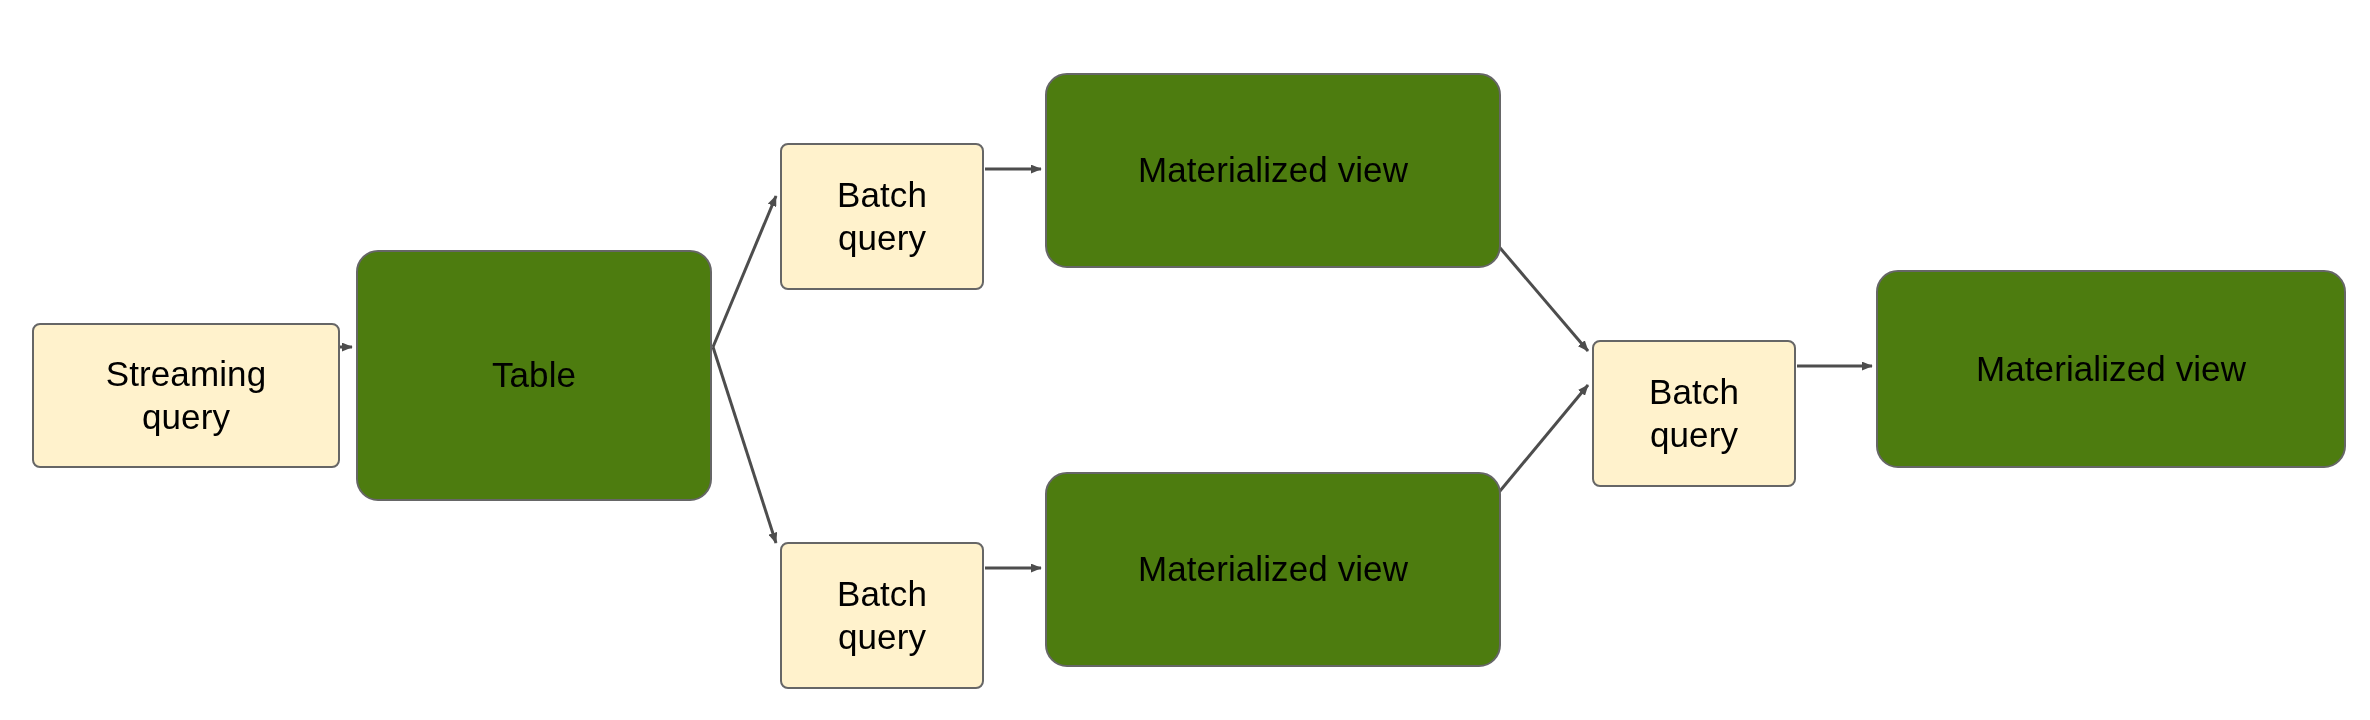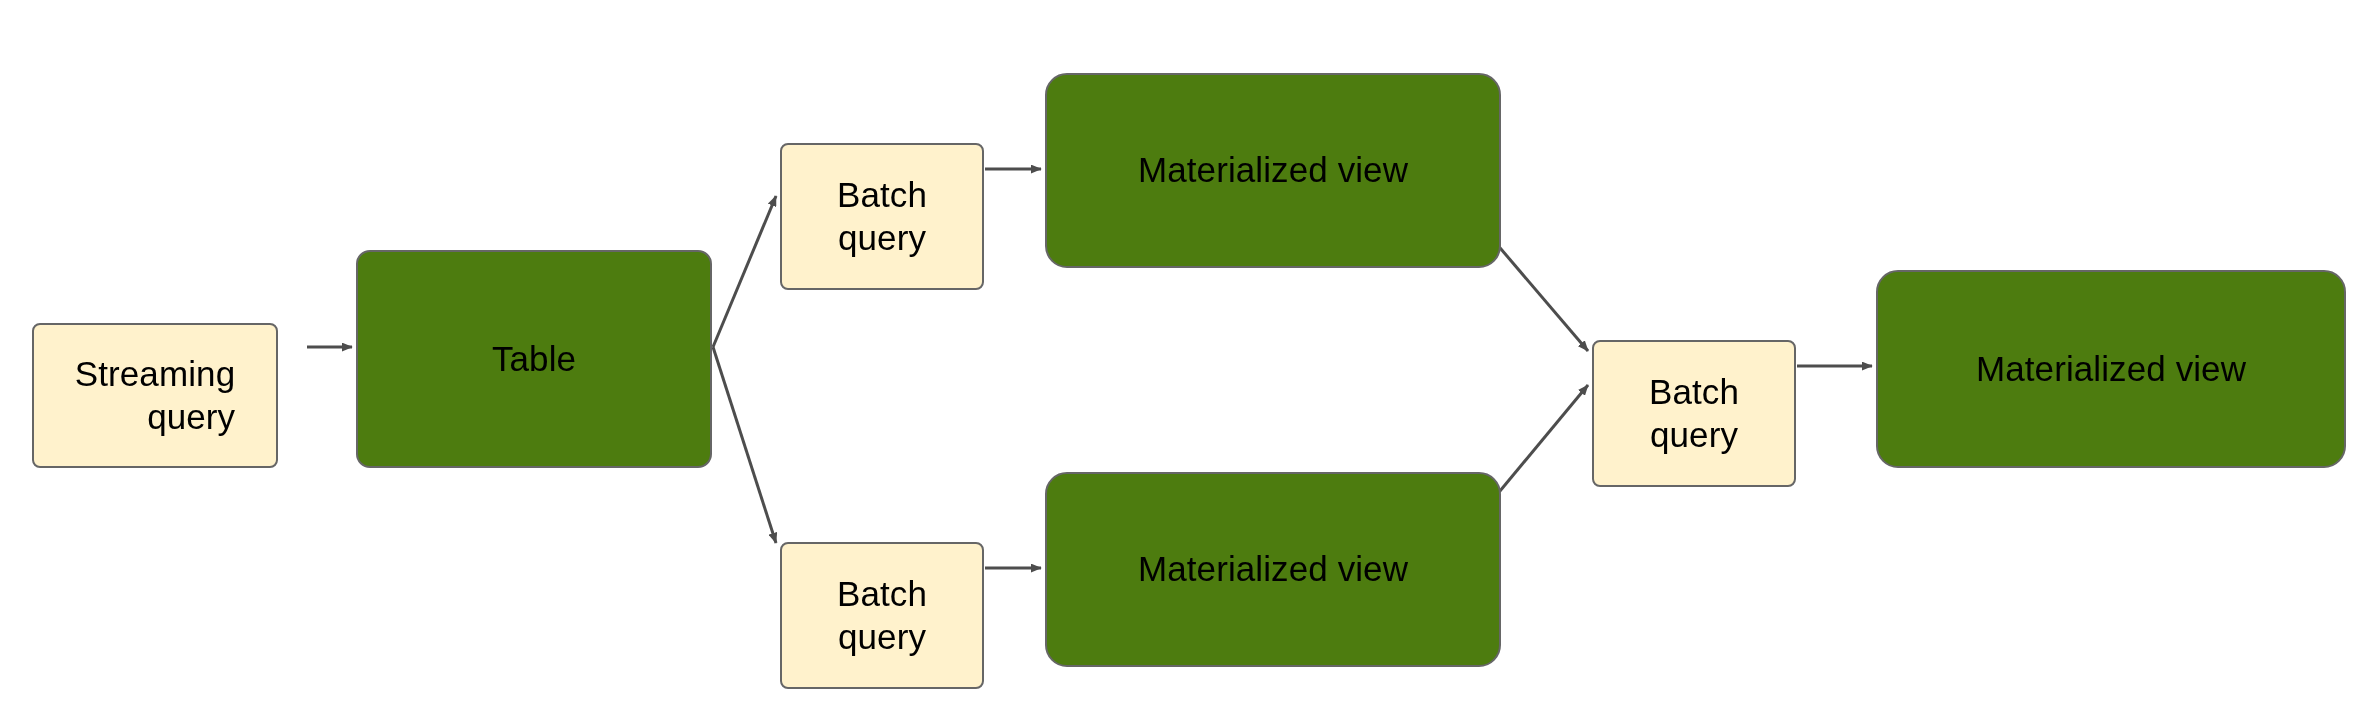--- a/index.html
+++ b/index.html
@@ -95,26 +95,26 @@
 
     <g>
       <line x1="1495" y1="497" x2="1588" y2="385" stroke="#4d4d4d" stroke-width="3" marker-end="url(#arrowhead)"></line>
     </g>
 
     <g>
       <line x1="1797" y1="366" x2="1872" y2="366" stroke="#4d4d4d" stroke-width="3" marker-end="url(#arrowhead)"></line>
     </g>
   </svg>
 
-  <div class="node process" style="left:32px; top:275px; width:246px; height:145px;text-align:right;">
+  <div class="node process" style="left:32px; top:275px; width:308px; height:145px;">
     <span class="node-label">Streaming
 query</span>
   </div>
 
-  <div class="node store" style="left:356px; top:250px; width:356px; height:218px;border-radius:14px;">
+  <div class="node store" style="left:356px; top:250px; width:356px; height:251px;">
     <span class="node-label">Table</span>
   </div>
 
   <div class="node process" style="left:780px; top:95px; width:204px; height:147px;">
     <span class="node-label">Batch
 query</span>
   </div>
 
   <div class="node store" style="left:1045px; top:73px; width:456px; height:195px;">
     <span class="node-label">Materialized view</span>

